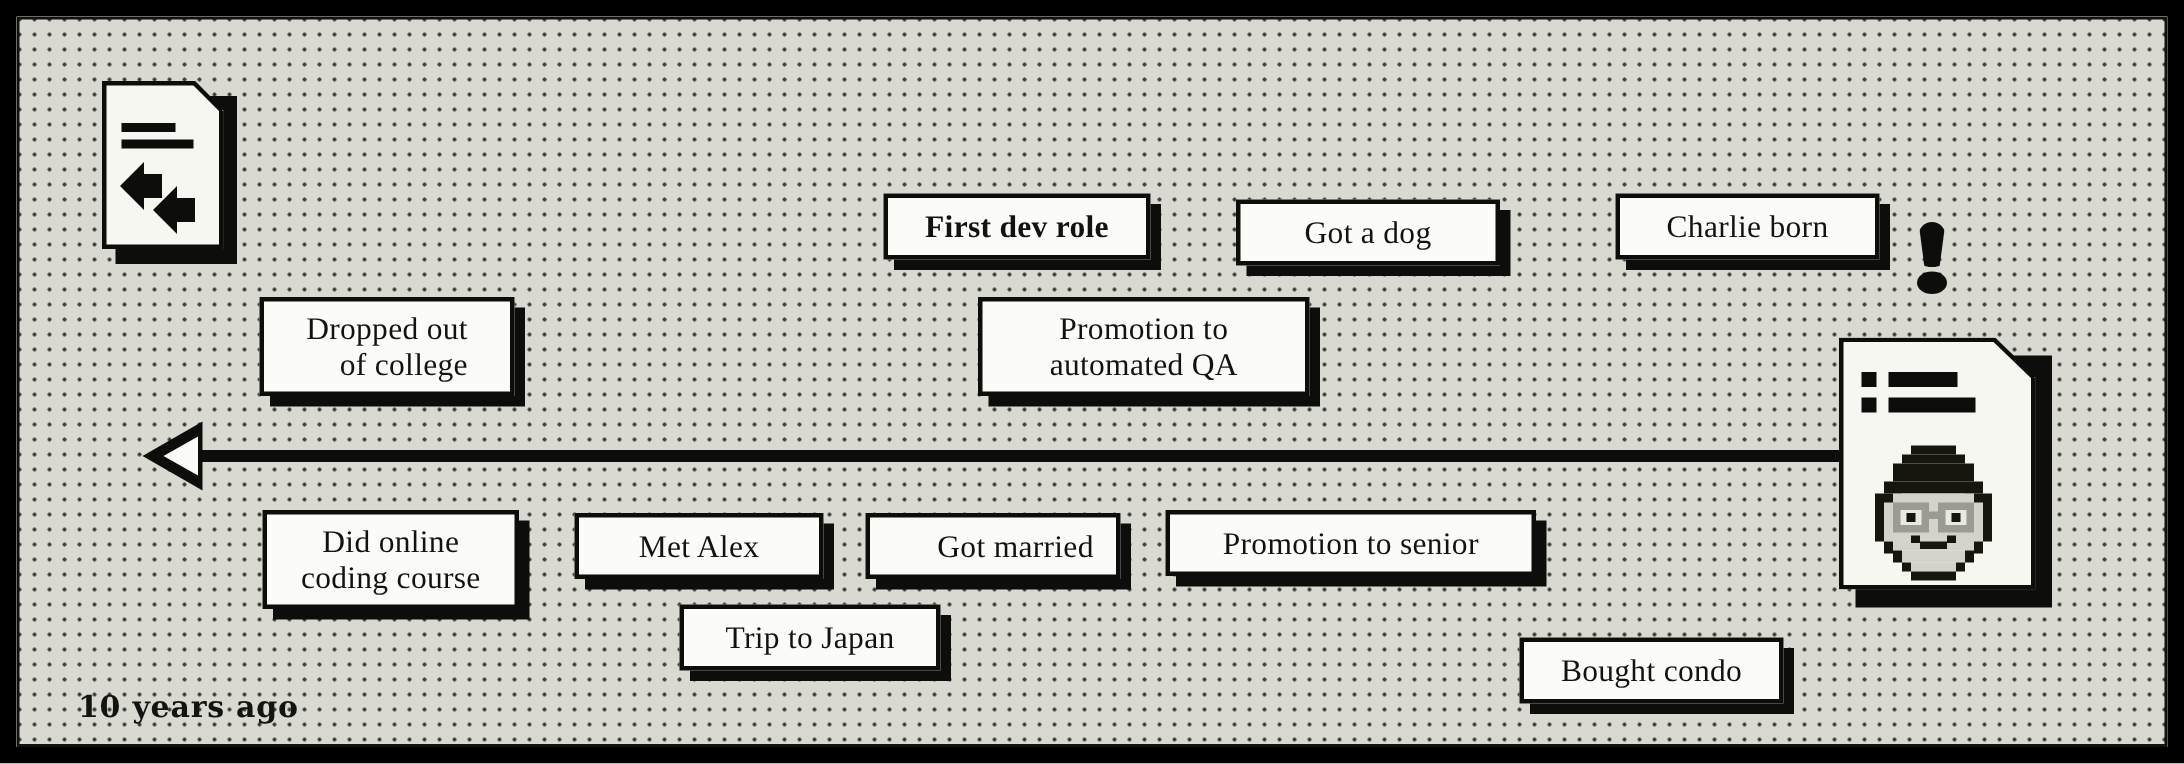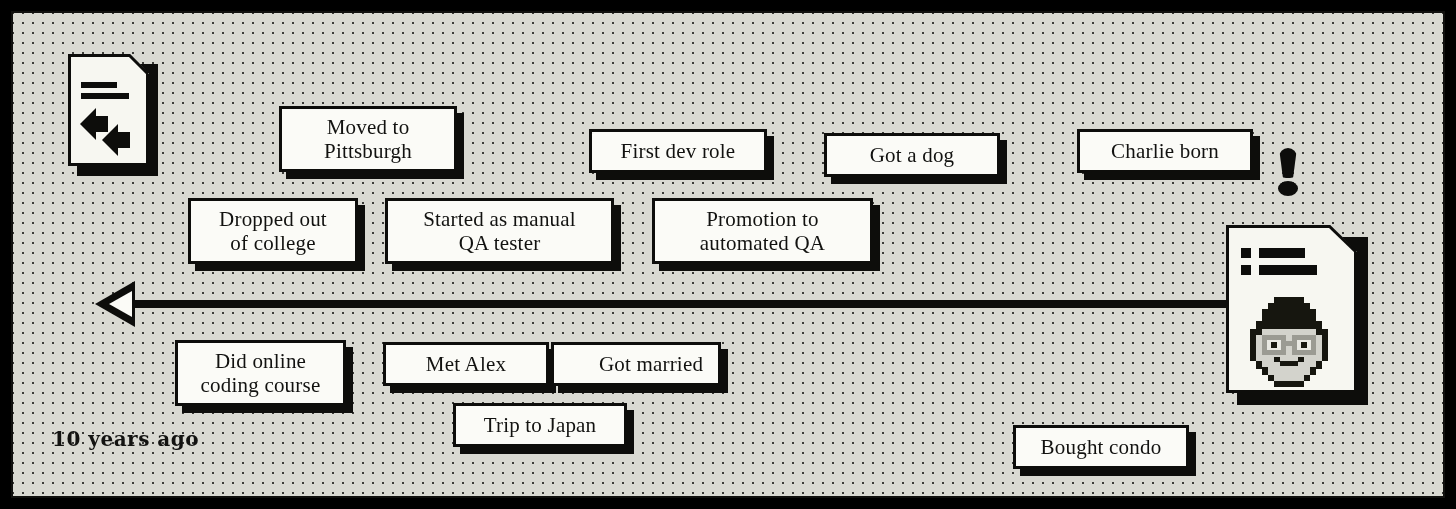--- a/index.html
+++ b/index.html
@@ -145,57 +145,54 @@
         <path d="M62 0 L62 20 L81 20 Z" fill="#d9d9d2"></path>
         <path d="M62 0 L81 20 L62 20 Z" fill="#f7f7f1"></path>
         <path d="M61 1 L80 20" stroke="#0d0d0b" stroke-width="3" fill="none"></path>
         <rect x="13" y="28" width="36" height="6" fill="#0d0d0b"></rect>
         <rect x="13" y="39" width="48" height="6" fill="#0d0d0b"></rect>
         <path d="M12 70 L28 54 L28 62 L40 62 L40 78 L28 78 L28 86 Z" fill="#0d0d0b"></path>
         <path d="M34 86 L50 70 L50 78 L62 78 L62 94 L50 94 L50 102 Z" fill="#0d0d0b"></path>
       </svg>
     </div>
 
-    <div class="card" style="left:268px; top:95px; width:178px; height:66px;">Moved to
-Pittsburgh</div>
-
-    <div class="card" style="left:578px; top:118px; width:178px; height:44px;">First dev role</div>
+
+    <div class="card" style="left:578px; top:118px; width:178px; height:44px;font-weight:bold;">First dev role</div>
 
     <div class="card" style="left:813px; top:122px; width:176px; height:44px;">Got a dog</div>
 
     <div class="card" style="left:1066px; top:118px; width:176px; height:44px;">Charlie born</div>
 
     <div class="bang" style="left:1266px; top:137px;">
       <div class="stem"></div>
       <div class="dot"></div>
     </div>
 
-    <div class="card" style="left:177px; top:187px; width:170px; height:66px;">Dropped out
+    <div class="card" style="left:162px; top:187px; width:170px; height:66px;text-align:right;">Dropped out
 of college</div>
 
-    <div class="card" style="left:374px; top:187px; width:229px; height:66px;">Started as manual
-QA tester</div>
 
     <div class="card" style="left:641px; top:187px; width:221px; height:66px;">Promotion to
 automated QA</div>
 
 
     <div class="tl-line" style="left:121px; top:289px; width:1094px; height:8px;"></div>
     <div class="tl-head" style="left:84px; top:270px;">
       <span class="outer"></span>
       <span class="inner"></span>
     </div>
 
     <div class="card" style="left:164px; top:329px; width:171px; height:66px;">Did online
 coding course</div>
 
     <div class="card" style="left:372px; top:331px; width:166px; height:44px;">Met Alex</div>
 
-    <div class="card" style="left:540px; top:331px; width:170px; height:44px;padding-left:40px;">Got married</div>
-
+    <div class="card" style="left:566px; top:331px; width:170px; height:44px;padding-left:40px;">Got married</div>
+
+    <div class="card" style="left:766px; top:329px; width:247px; height:44px;">Promotion to senior</div>
 
     <div class="card" style="left:442px; top:392px; width:174px; height:44px;">Trip to Japan</div>
 
     <div class="card" style="left:1002px; top:414px; width:176px; height:44px;">Bought condo</div>
 
     <div class="doc" style="left:1215px; top:214px; width:142px; height:180px;">
       <div class="shadow" style="left:11px; top:12px; width:131px; height:168px;"></div>
       <div class="sheet" style="width:131px; height:168px;
                   clip-path: polygon(0 0, 104px 0, 131px 27px, 131px 168px, 0 168px);"></div>
       <svg width="142" height="180" viewBox="0 0 142 180" aria-hidden="true">
@@ -240,16 +237,16 @@
           <rect x="90" y="136" width="6" height="8" fill="#16160f"></rect>
           <rect x="36" y="142" width="6" height="8" fill="#16160f"></rect>
           <rect x="84" y="142" width="6" height="8" fill="#16160f"></rect>
           <rect x="42" y="150" width="6" height="6" fill="#16160f"></rect>
           <rect x="78" y="150" width="6" height="6" fill="#16160f"></rect>
           <rect x="48" y="156" width="30" height="6" fill="#16160f"></rect>
         </g>
       </svg>
     </div>
 
-    <div class="yr-label" style="left:41px; top:416px;">10 years ago</div>
+    <div class="yr-label" style="left:41px; top:448px;">10 years ago</div>
 
   </div>
 </div>
 
 </body></html>

